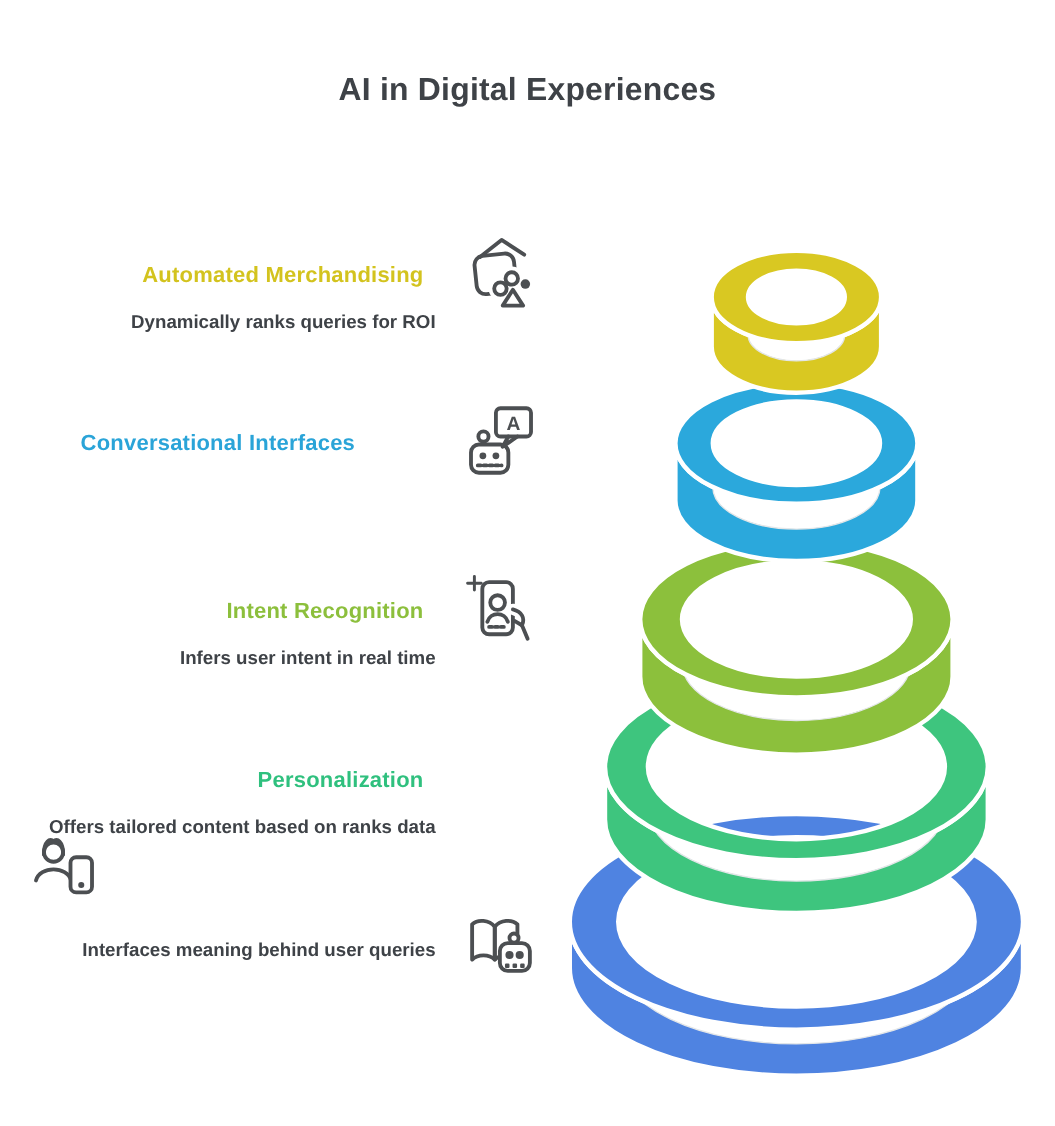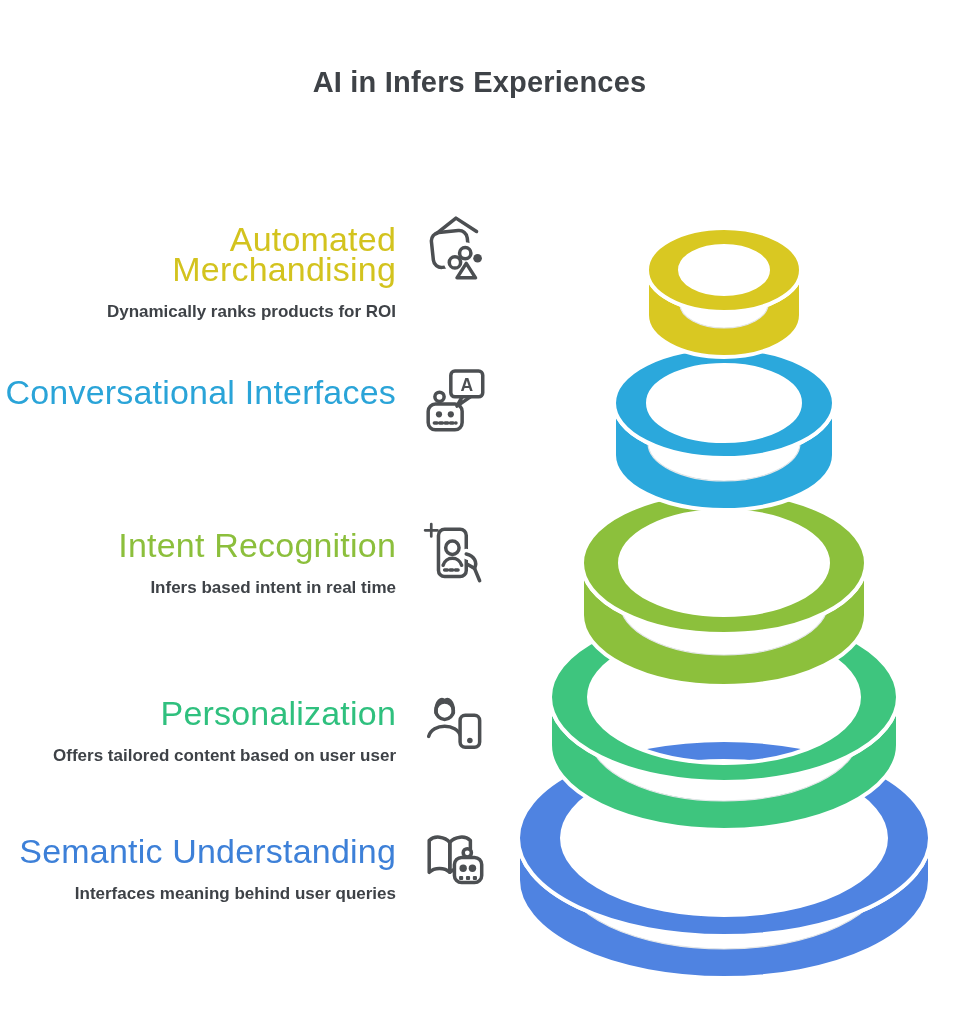--- a/index.html
+++ b/index.html
@@ -12,21 +12,21 @@
   .page-title {
     position:absolute; top:66px; left:0; width:100%;
     text-align:center; font-size:29px; font-weight:700;
     letter-spacing:0.2px; margin:0;
   }
   .feature {
     position:absolute; left:0; width:500px; display:flex; align-items:flex-start;
   }
   .feature-text { width:396px; text-align:right; }
   .feature-title {
-    margin:0; font-size:34px; font-weight:400; line-height:30px; letter-spacing:0.2px;
+    margin:11px; font-size:20px; font-weight:700; line-height:30px; letter-spacing:0.2px;
   }
   .feature-desc {
     margin:18px 0 0 0; font-size:17px; font-weight:700; line-height:20px; color:#3e4247;
   }
   .feature-icon { width:70px; height:70px; margin-left:26px; margin-top:-10px; flex:none; }
   .ic { width:100%; height:100%; }
   .ic .ln { fill:none; stroke:#4c4f52; stroke-width:3.4; stroke-linecap:round; stroke-linejoin:round; }
   .ic .fillg { fill:#4c4f52; stroke:none; }
   .ic .case { fill:none; stroke:#ffffff; stroke-width:10; stroke-linecap:round; stroke-linejoin:round; }
   .ic .wfill { fill:#ffffff; }
@@ -35,100 +35,99 @@
   .bubble-letter { font-family:"Liberation Sans", sans-serif; font-size:17px; font-weight:700; fill:#4c4f52; }
   .pyramid-svg { position:absolute; left:0; top:0; width:959px; height:1024px; }
   .ring-side, .ring-top { stroke:#ffffff; stroke-width:4; }
   .ring-wall { fill:#ffffff; stroke:#e3e6e8; stroke-width:1.2; }
 </style>
 </head>
 <body>
 
 <div class="stage">
 
-  <h1 class="page-title">AI in Infers Experiences</h1>
+  <h1 class="page-title">AI in Digital Experiences</h1>
 
   <div class="feature" style="top:224px;">
     <div class="feature-text">
       <h2 class="feature-title" style="color: rgb(211, 195, 30);">Automated Merchandising</h2>
-      <p class="feature-desc">Dynamically ranks products for ROI</p>
+      <p class="feature-desc">Dynamically ranks queries for ROI</p>
     </div>
     <div class="feature-icon">
       <svg class="ic" viewBox="0 0 68 68">
         <path class="ln" d="M14 19 L33 4 L53 17"></path>
         <rect class="ln" x="10" y="17" width="35" height="34" rx="8" transform="rotate(-6 27 34)"></rect>
         <circle class="case" cx="42" cy="38" r="5.5"></circle>
         <circle class="case" cx="54" cy="43" r="4"></circle>
         <circle class="case" cx="32" cy="47" r="5.5"></circle>
         <path class="case" d="M43 48 L52 62 L34 62 Z"></path>
         <circle class="ln" cx="42" cy="38" r="5.5"></circle>
         <circle class="fillg" cx="54" cy="43" r="4.2"></circle>
         <circle class="ln" cx="32" cy="47" r="5.5"></circle>
         <path class="ln" d="M43 48 L52 62 L34 62 Z"></path>
       </svg>
     </div>
   </div>
 
   <div class="feature" style="top:377px;">
     <div class="feature-text">
-      <h2 class="feature-title" style="color: rgb(42, 164, 216);">Conversational Interfaces</h2>
+      <h2 class="feature-title" style="color: rgb(42, 164, 216); text-align: center;">Conversational Interfaces</h2>
     </div>
     <div class="feature-icon">
       <svg class="ic" viewBox="0 0 68 68">
         <rect class="ln" x="28" y="4" width="31" height="25" rx="4"></rect>
         <path class="ln" d="M39 29 L34 38 L47 29"></path>
         <text class="bubble-letter" x="43.5" y="23" text-anchor="middle">A</text>
         <circle class="ln" cx="17" cy="29" r="4.5"></circle>
         <rect class="ln" x="6" y="36" width="33" height="25" rx="7"></rect>
         <circle class="fillg" cx="16.5" cy="46" r="3"></circle>
         <circle class="fillg" cx="28" cy="46" r="3"></circle>
         <path class="ln dash" d="M12 54.5 H33"></path>
       </svg>
     </div>
   </div>
 
   <div class="feature" style="top:530px;">
     <div class="feature-text">
       <h2 class="feature-title" style="color: rgb(140, 191, 60); padding-left: 36px;">Intent Recognition</h2>
-      <p class="feature-desc">Infers based intent in real time</p>
+      <p class="feature-desc">Infers user intent in real time</p>
     </div>
     <div class="feature-icon">
       <svg class="ic" viewBox="0 0 68 68">
         <path class="ln thin" d="M9 4 V16 M3 10 H15"></path>
         <rect class="ln" x="16" y="9" width="27" height="46" rx="6"></rect>
         <circle class="ln" cx="29.5" cy="27" r="6.5"></circle>
         <path class="ln" d="M20.5 44 C23 35 36 35 38.5 44"></path>
         <path class="ln dash" d="M22 48.5 H37"></path>
         <path class="case" d="M43 33 C51 35 54 41 51 47 L56 59"></path>
         <path class="ln" d="M43 33 C51 35 54 41 51 47"></path>
         <path class="ln" d="M51 47 L56 59"></path>
         <path class="ln" d="M51 47 L44 43"></path>
       </svg>
     </div>
   </div>
 
-  <div class="feature" style="top:698px;">
+  <div class="feature" style="top:683px;flex-direction:column;">
     <div class="feature-text">
       <h2 class="feature-title" style="color: rgb(47, 192, 126);">Personalization</h2>
-      <p class="feature-desc">Offers tailored content based on user user</p>
+      <p class="feature-desc">Offers tailored content based on ranks data</p>
     </div>
     <div class="feature-icon">
       <svg class="ic" viewBox="0 0 68 68">
         <circle class="ln" cx="22" cy="22" r="8.5"></circle>
         <path class="ln" d="M13.5 24 C13.5 12 19 9.5 22 12.5 C25 9.5 30.5 12 30.5 24"></path>
         <path class="ln" d="M6.5 47 C10 34 34 34 37.5 47"></path>
         <rect class="ln wfill" x="37" y="26.5" width="19" height="31" rx="5"></rect>
         <circle class="fillg" cx="46.5" cy="51" r="2.7"></circle>
       </svg>
     </div>
   </div>
 
   <div class="feature" style="top:836px;">
     <div class="feature-text">
-      <h2 class="feature-title" style="color: rgb(61, 128, 216);">Semantic Understanding</h2>
       <p class="feature-desc">Interfaces meaning behind user queries</p>
     </div>
     <div class="feature-icon">
       <svg class="ic" viewBox="0 0 68 68">
         <path class="ln" d="M7 14 C12 9 22 10 27 16 L27 45 C22 40 12 40 7 45 Z"></path>
         <path class="ln" d="M47 14 C42 9 32 10 27 16 L27 45 C32 40 42 40 47 45 Z"></path>
         <circle class="ln wfill" cx="44" cy="26" r="4"></circle>
         <rect class="ln wfill" x="31.5" y="30.5" width="26.5" height="24.5" rx="7"></rect>
         <circle class="fillg" cx="40" cy="41" r="3.6"></circle>
         <circle class="fillg" cx="49" cy="41" r="3.6"></circle>

